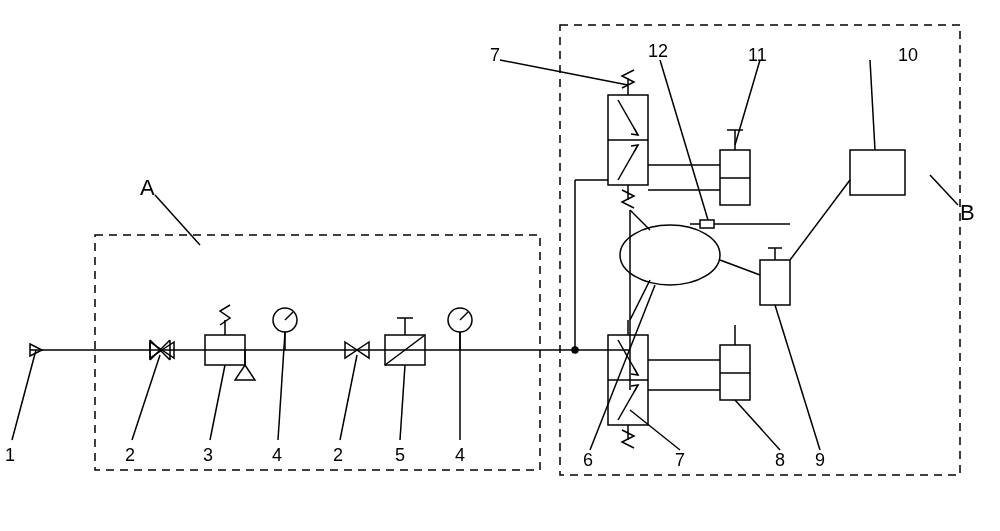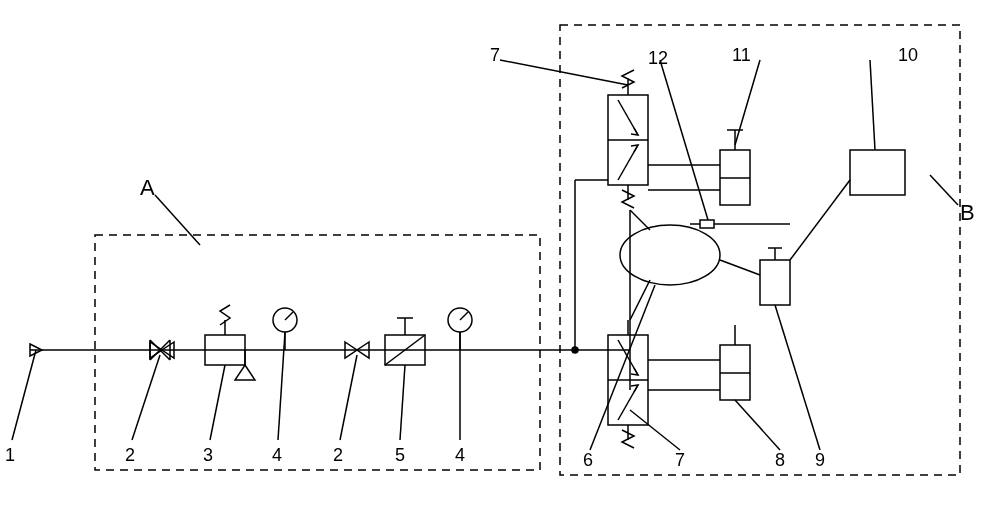--- a/index.html
+++ b/index.html
@@ -166,18 +166,18 @@
 <span class="lbl" style="left:272px;top:445px">4</span>
 <span class="lbl" style="left:333px;top:445px">2</span>
 <span class="lbl" style="left:395px;top:445px">5</span>
 <span class="lbl" style="left:455px;top:445px">4</span>
 <span class="lbl" style="left:583px;top:450px">6</span>
 <span class="lbl" style="left:675px;top:450px">7</span>
 <span class="lbl" style="left:775px;top:450px">8</span>
 <span class="lbl" style="left:815px;top:450px">9</span>
 
 <span class="lbl" style="left:490px;top:45px">7</span>
-<span class="lbl" style="left:648px;top:48px">12</span>
-<span class="lbl" style="left:732px;top:45px">11</span>
+<span class="lbl" style="left:648px;top:41px">12</span>
+<span class="lbl" style="left:748px;top:45px">11</span>
 <span class="lbl" style="left:898px;top:45px">10</span>
 
 <span class="lbl" style="left:140px;top:175px;font-size:22px">A</span>
 <span class="lbl" style="left:960px;top:200px;font-size:22px">B</span>
 
 </body></html>

